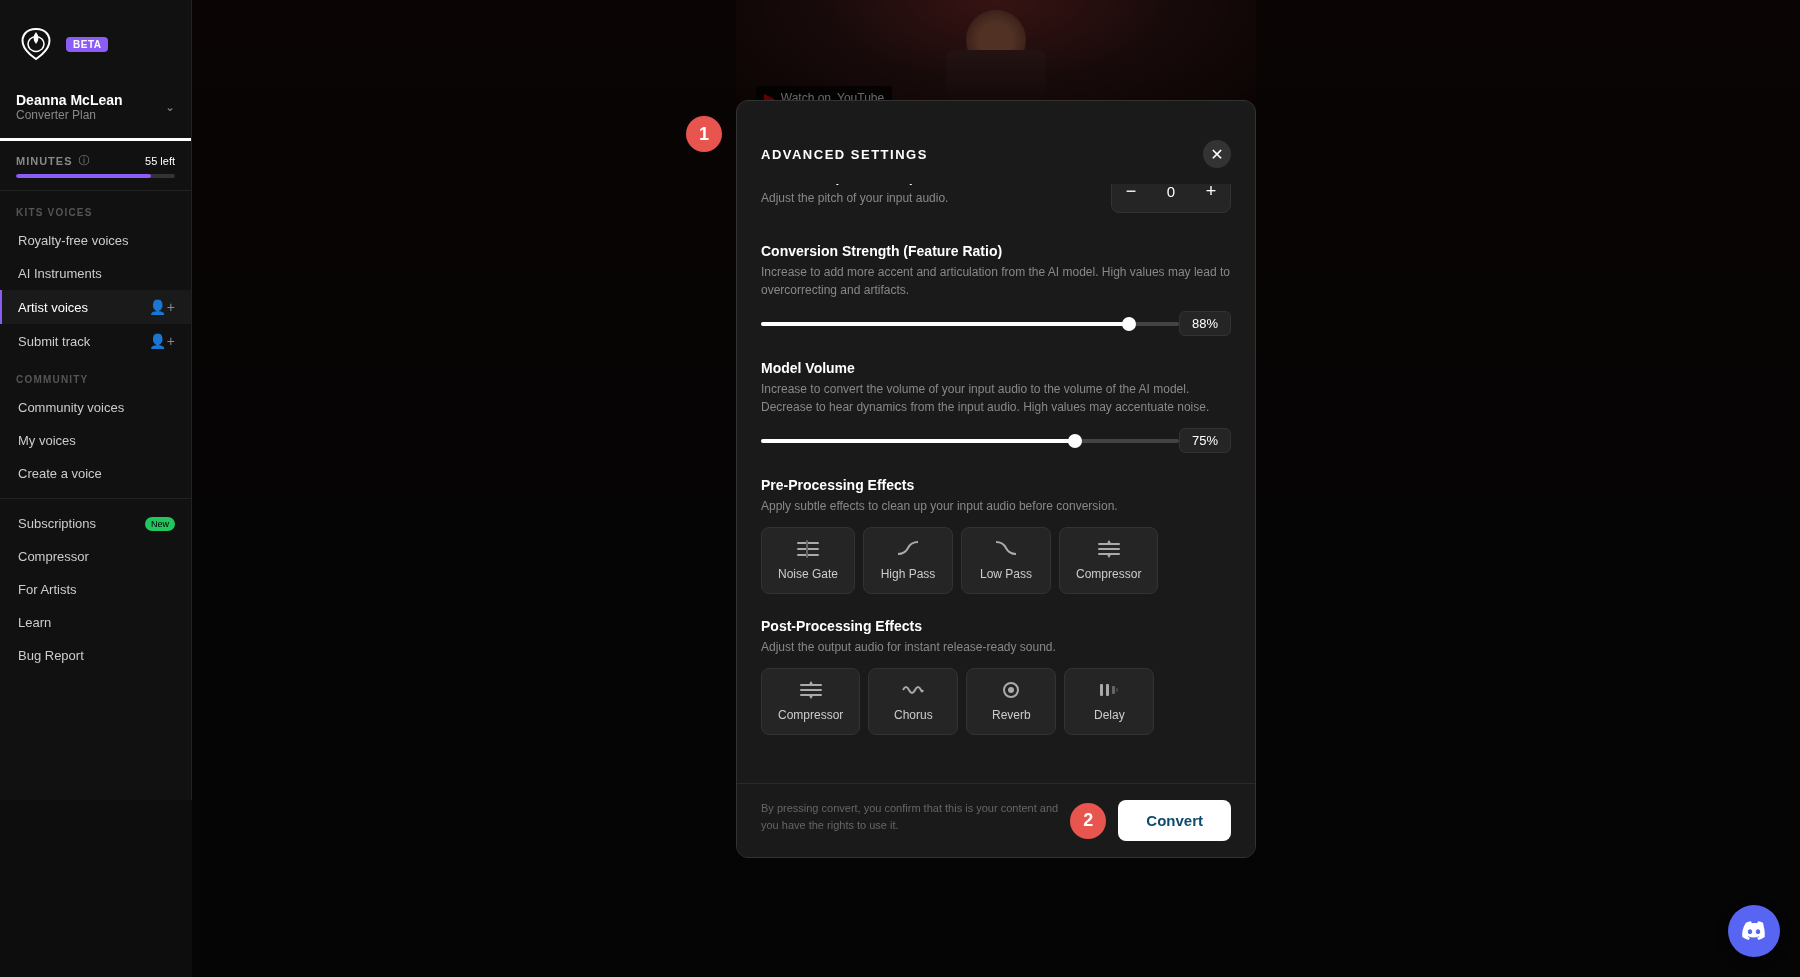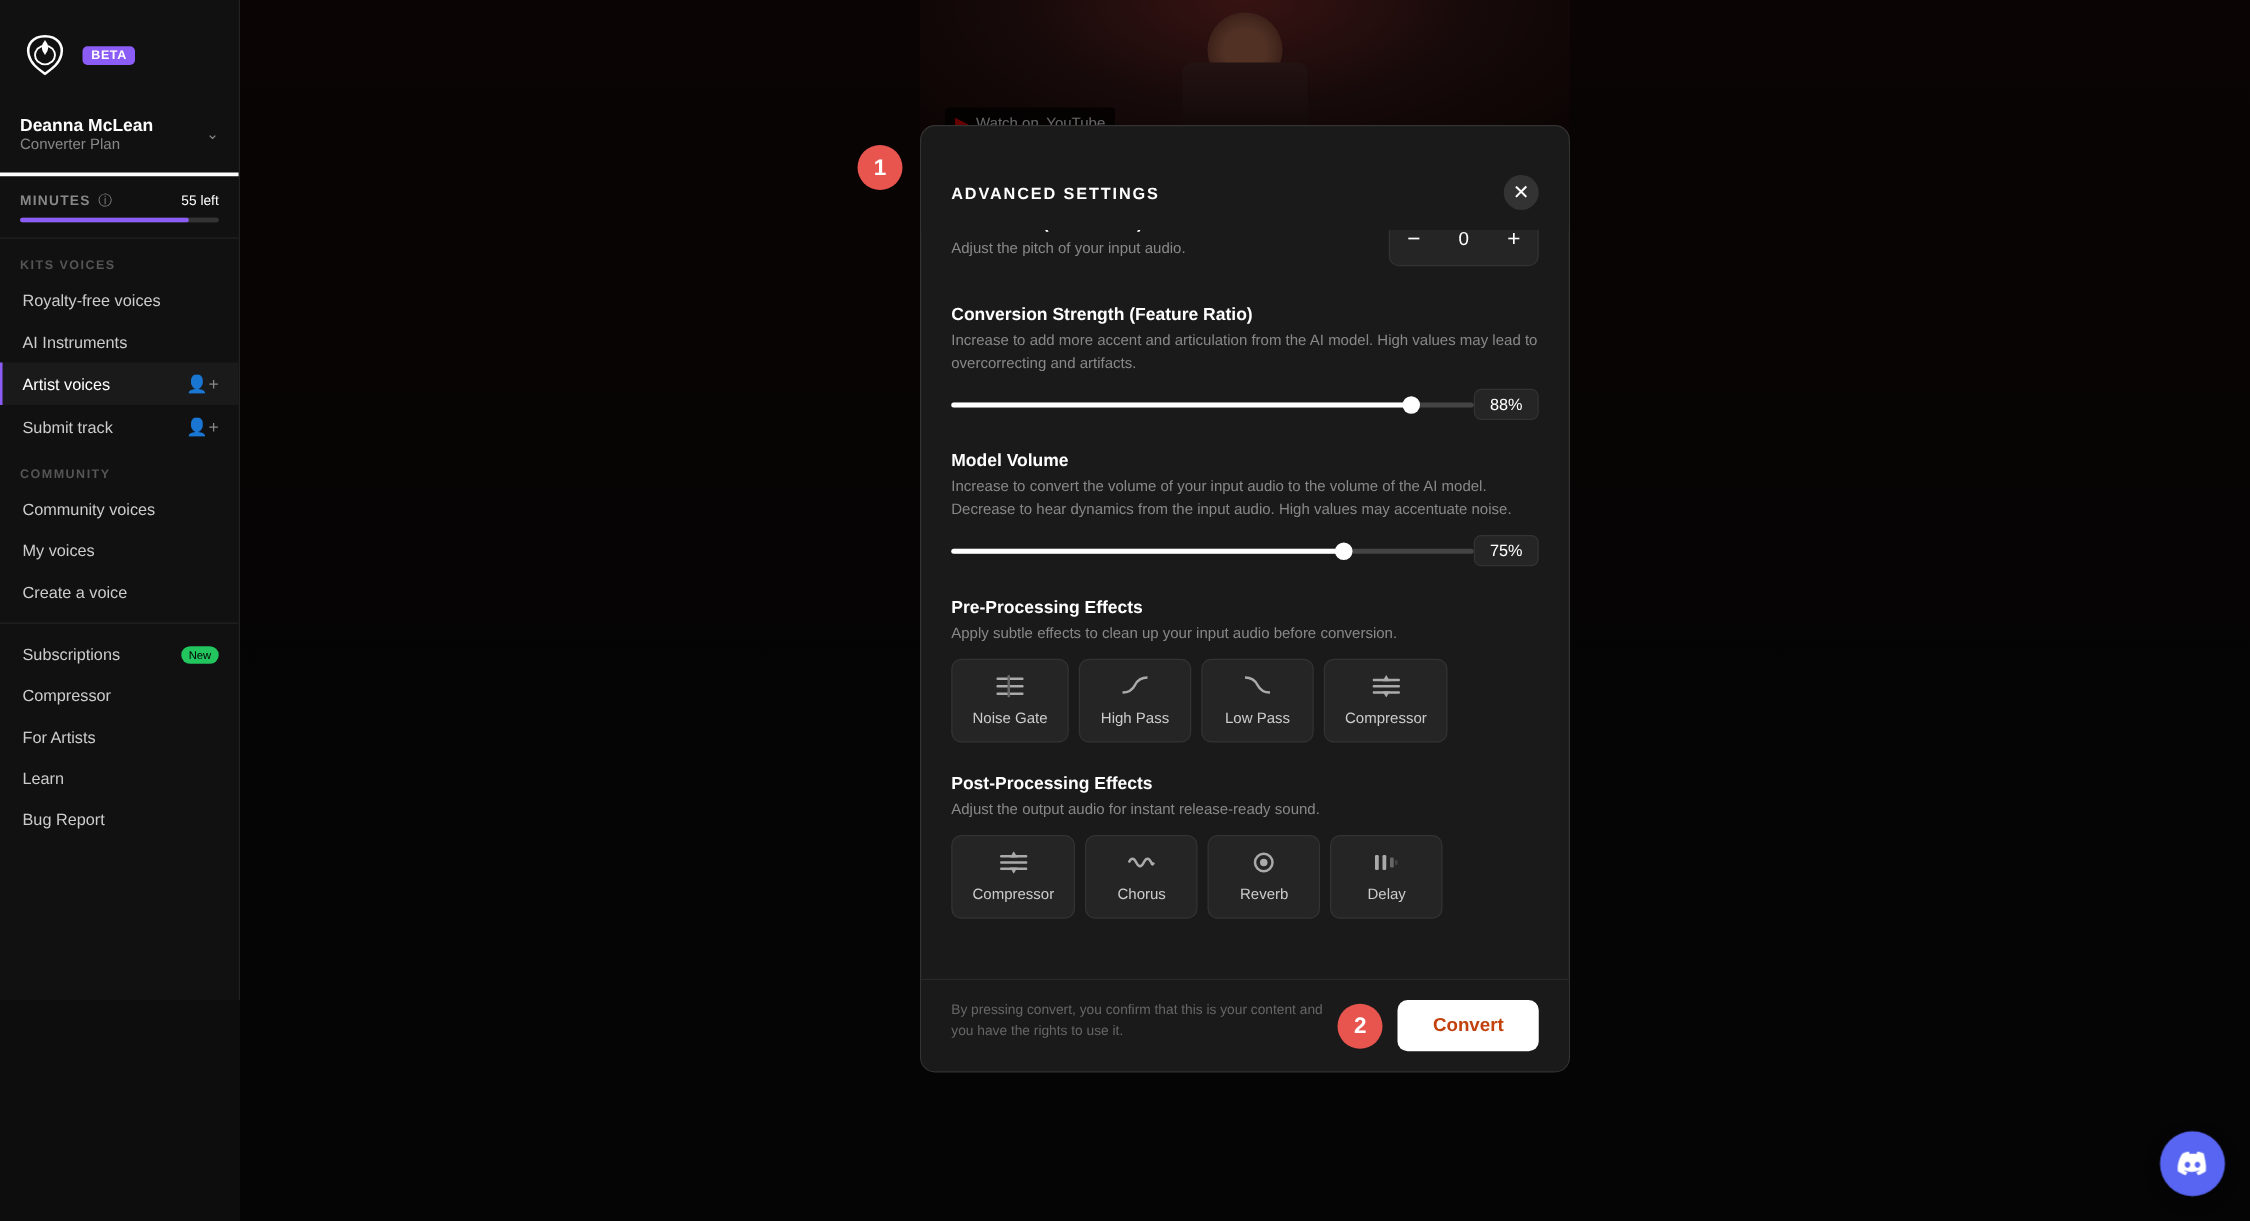--- a/index.html
+++ b/index.html
@@ -400,21 +400,21 @@
       max-width: 300px;
       line-height: 1.5;
     }
     .footer-right {
       display: flex;
       align-items: center;
       gap: 12px;
     }
     .convert-btn {
       background: #fff;
-      color: #c2410c;
+      color: #0c4a6e;
       border: none;
       border-radius: 8px;
       padding: 12px 28px;
       font-size: 15px;
       font-weight: 700;
       cursor: pointer;
       transition: background 0.15s;
     }
     .step-badge-2 {
       width: 36px;

